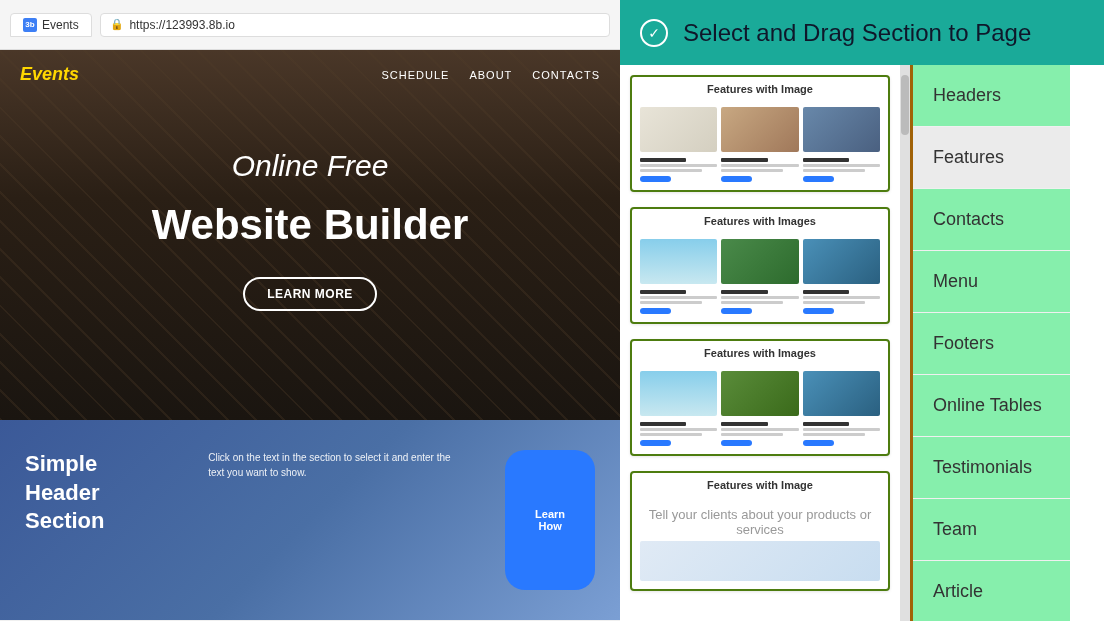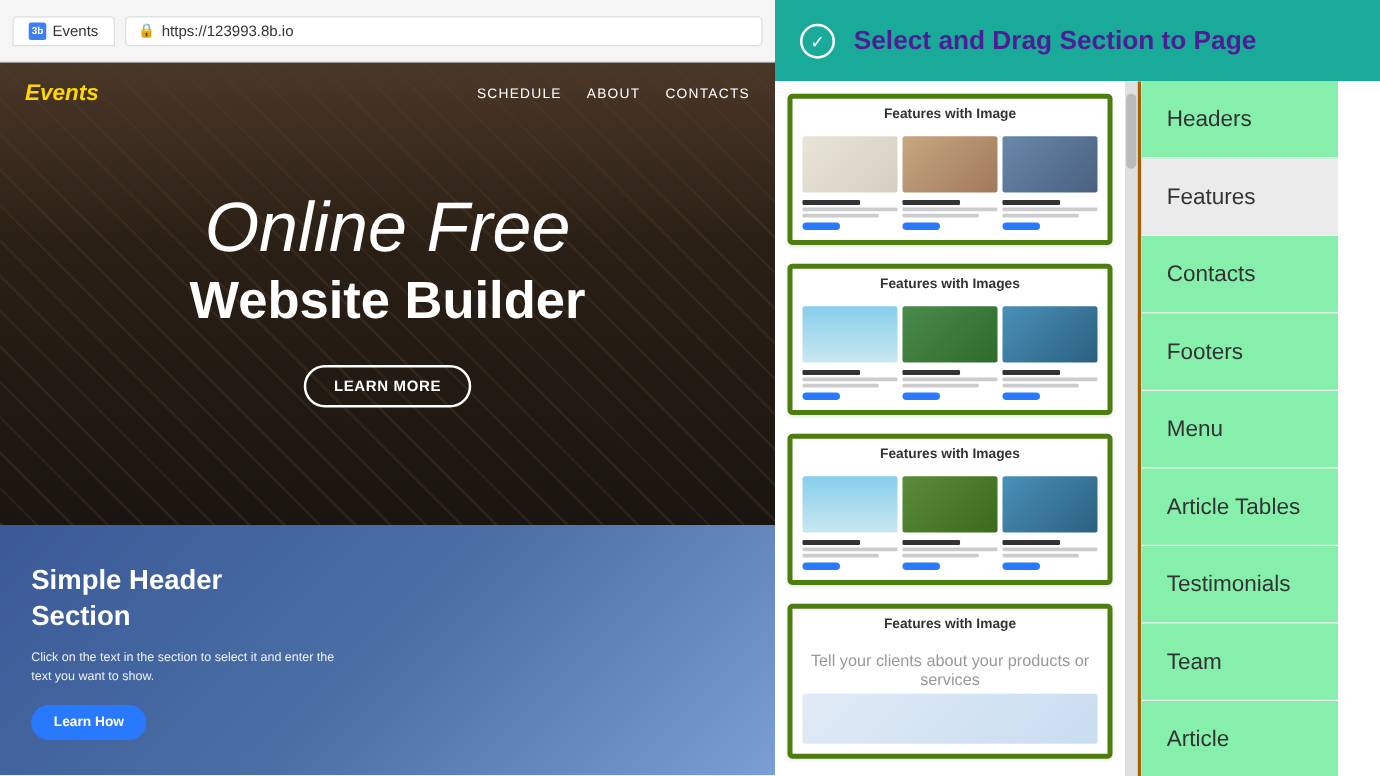--- a/index.html
+++ b/index.html
@@ -139,24 +139,24 @@
 
     .hero-content {
       position: relative;
       z-index: 10;
       text-align: center;
       padding: 50px 20px 30px;
       color: white;
     }
 
     .hero-title-1 {
-      font-size: 56px;
+      font-size: 30px;
       font-style: italic;
       font-weight: 300;
-      margin-bottom: 2px;
+      margin-bottom: 18px;
     }
 
     .hero-title-2 {
       font-size: 42px;
       font-weight: bold;
       margin-bottom: 28px;
     }
 
     .hero-buttons {
       display: flex;
@@ -188,22 +188,23 @@
       cursor: pointer;
     }
 
     
     .simple-header-section {
       background: linear-gradient(135deg, #3b5998 0%, #4a6fa5 50%, #7b9fd4 100%);
       height: 200px;
       padding: 30px 25px;
       color: white;
       display: flex;
-      flex-direction: column;
+      flex-direction: row;
       justify-content: flex-start;
+      gap: 37px;
     }
 
     .simple-header-title {
       font-size: 22px;
       font-weight: bold;
       margin-bottom: 12px;
       line-height: 1.3;
     }
 
     .simple-header-desc {
@@ -251,23 +252,23 @@
       border: 2px solid white;
       border-radius: 50%;
       display: flex;
       align-items: center;
       justify-content: center;
       font-size: 14px;
       flex-shrink: 0;
     }
 
     .top-bar-title {
-      font-size: 21px;
-      font-weight: bold;
-      color: #4c1d95;
+      font-size: 24px;
+      font-weight: normal;
+      color: #0f172a;
     }
 
     
     .content-area {
       flex: 1;
       display: flex;
       overflow: hidden;
       background: white;
     }
 
@@ -288,21 +289,21 @@
     .thumbnails-panel::-webkit-scrollbar-track {
       background: #f0f0f0;
     }
     .thumbnails-panel::-webkit-scrollbar-thumb {
       background: #ccc;
       border-radius: 4px;
     }
 
     .section-card {
       background: white;
-      border: 4px solid #4d7c0f;
+      border: 2px solid #4d7c0f;
       border-radius: 4px;
       overflow: hidden;
       box-shadow: 0 1px 3px rgba(0,0,0,0.1);
     }
 
     .section-card-title {
       font-size: 11px;
       font-weight: bold;
       color: #333;
       padding: 6px 10px 4px;
@@ -601,22 +602,22 @@
     </div>
 
     <div class="scrollbar-area">
       <div class="scrollbar-thumb"></div>
     </div>
 
     <div class="category-panel">
       <div class="category-item">Headers</div>
       <div class="category-item active">Features</div>
       <div class="category-item">Contacts</div>
+      <div class="category-item">Menu</div>
       <div class="category-item">Footers</div>
-      <div class="category-item">Menu</div>
-      <div class="category-item">Article Tables</div>
+      <div class="category-item">Online Tables</div>
       <div class="category-item">Testimonials</div>
       <div class="category-item">Team</div>
       <div class="category-item">Article</div>
     </div>
 
   </div>
 </div>
 
 </body></html>

